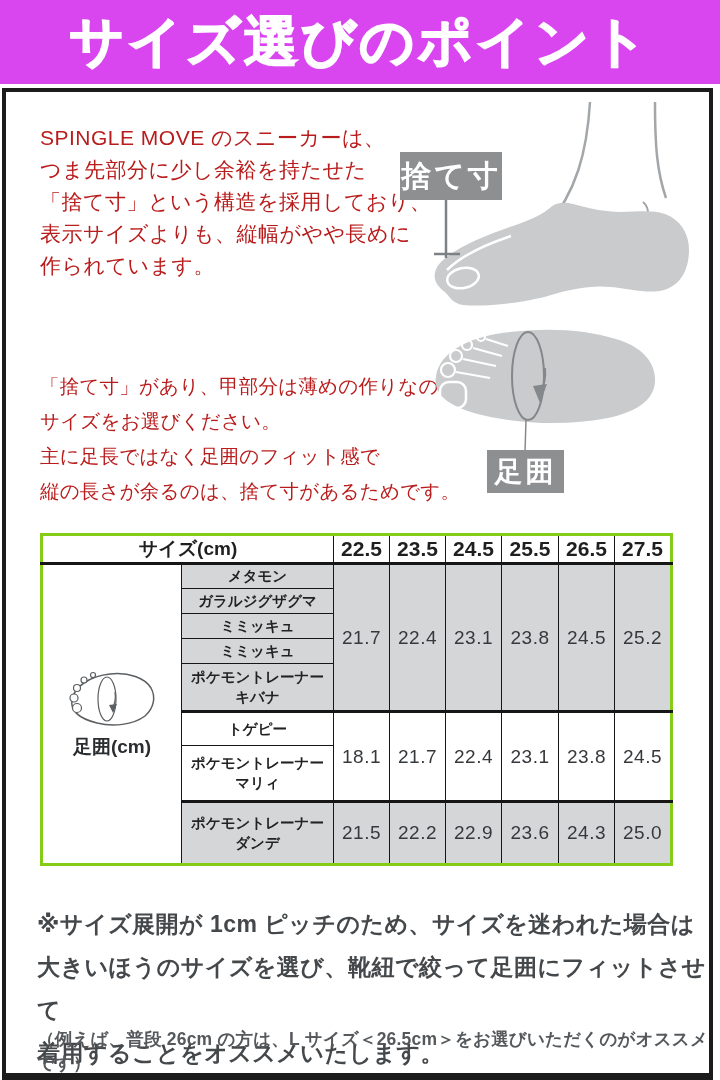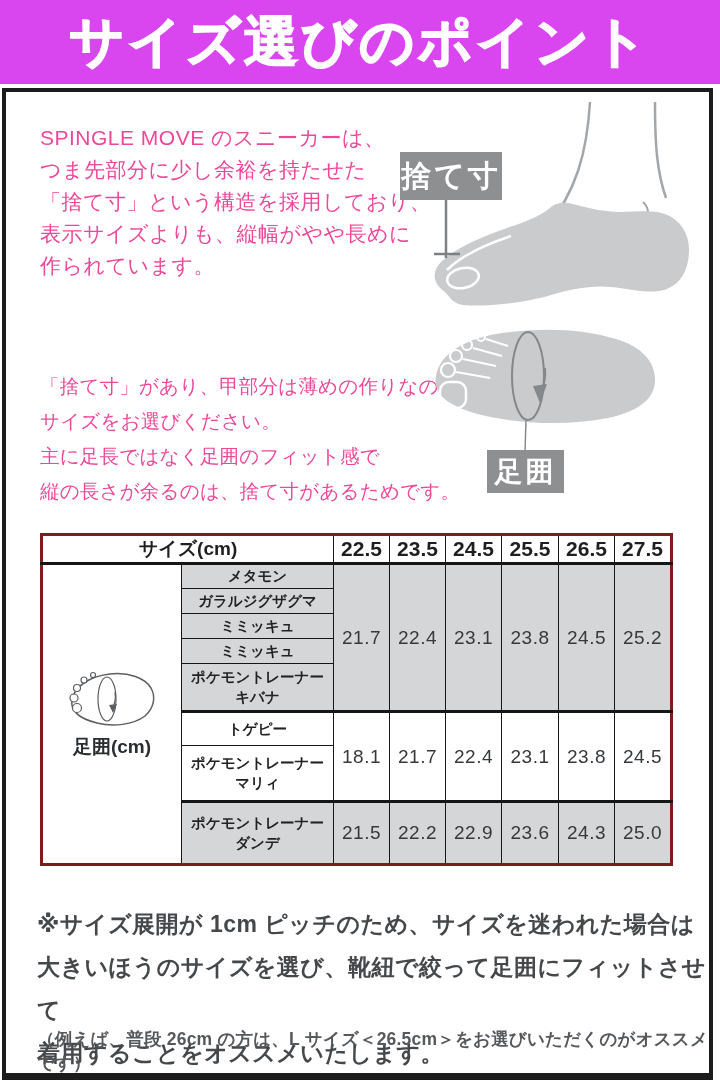--- a/index.html
+++ b/index.html
@@ -12,37 +12,37 @@
     background:#d946ef; display:flex; align-items:center; justify-content:center;
   }
   .title {
     color:#fff; font-size:54px; font-weight:900; letter-spacing:3px;
     -webkit-text-stroke:1.5px #fff;
   }
   .frame {
     position:absolute; left:2px; top:88px; width:711px; height:992px;
     box-sizing:border-box; border:4px solid #1c1c1c; border-bottom-width:7px;
   }
-  .para { position:absolute; color:#ec4899; }
+  .para { position:absolute; color:#b91c1c; }
   .intro { left:40px; top:122px; font-size:21px; line-height:32px; letter-spacing:0.5px; }
   .fit   { left:40px; top:369px; font-size:19.5px; line-height:35px; letter-spacing:0.2px; }
   .measure-label {
     position:absolute; background:#8d8f91; color:#fff; font-weight:900;
     display:flex; align-items:center; justify-content:center; letter-spacing:3px;
   }
   .toe-label   { left:400px; top:152px; width:102px; height:48px; font-size:30px; }
   .girth-label { left:487px; top:450px; width:77px;  height:43px; font-size:28px; }
   .illo { position:absolute; }
   .shoe-illo { left:405px; top:96px; }
   .foot-illo { left:420px; top:326px; }
 
   table.size-table {
     position:absolute; left:40px; top:533px; width:630px;
     border-collapse:collapse; table-layout:fixed;
-    border:3px solid #7f1d1d; color:#1f1f1f;
+    border:3px solid #84cc16; color:#1f1f1f;
   }
   table.size-table td {
     border:1px solid #161616; text-align:center; vertical-align:middle; padding:0;
   }
   tr.hdr td { border-bottom:3px solid #161616; }
   td.hdr-label { font-size:19px; font-weight:bold; }
   td.hdr-size  { font-size:21px; font-weight:bold; }
   td.axis-cell { background:#fff; border-right:2px solid #161616; }
   .axis-inner { display:flex; flex-direction:column; align-items:center; gap:4px; }
   .axis-text { font-size:19px; font-weight:bold; color:#2a2d30; }

